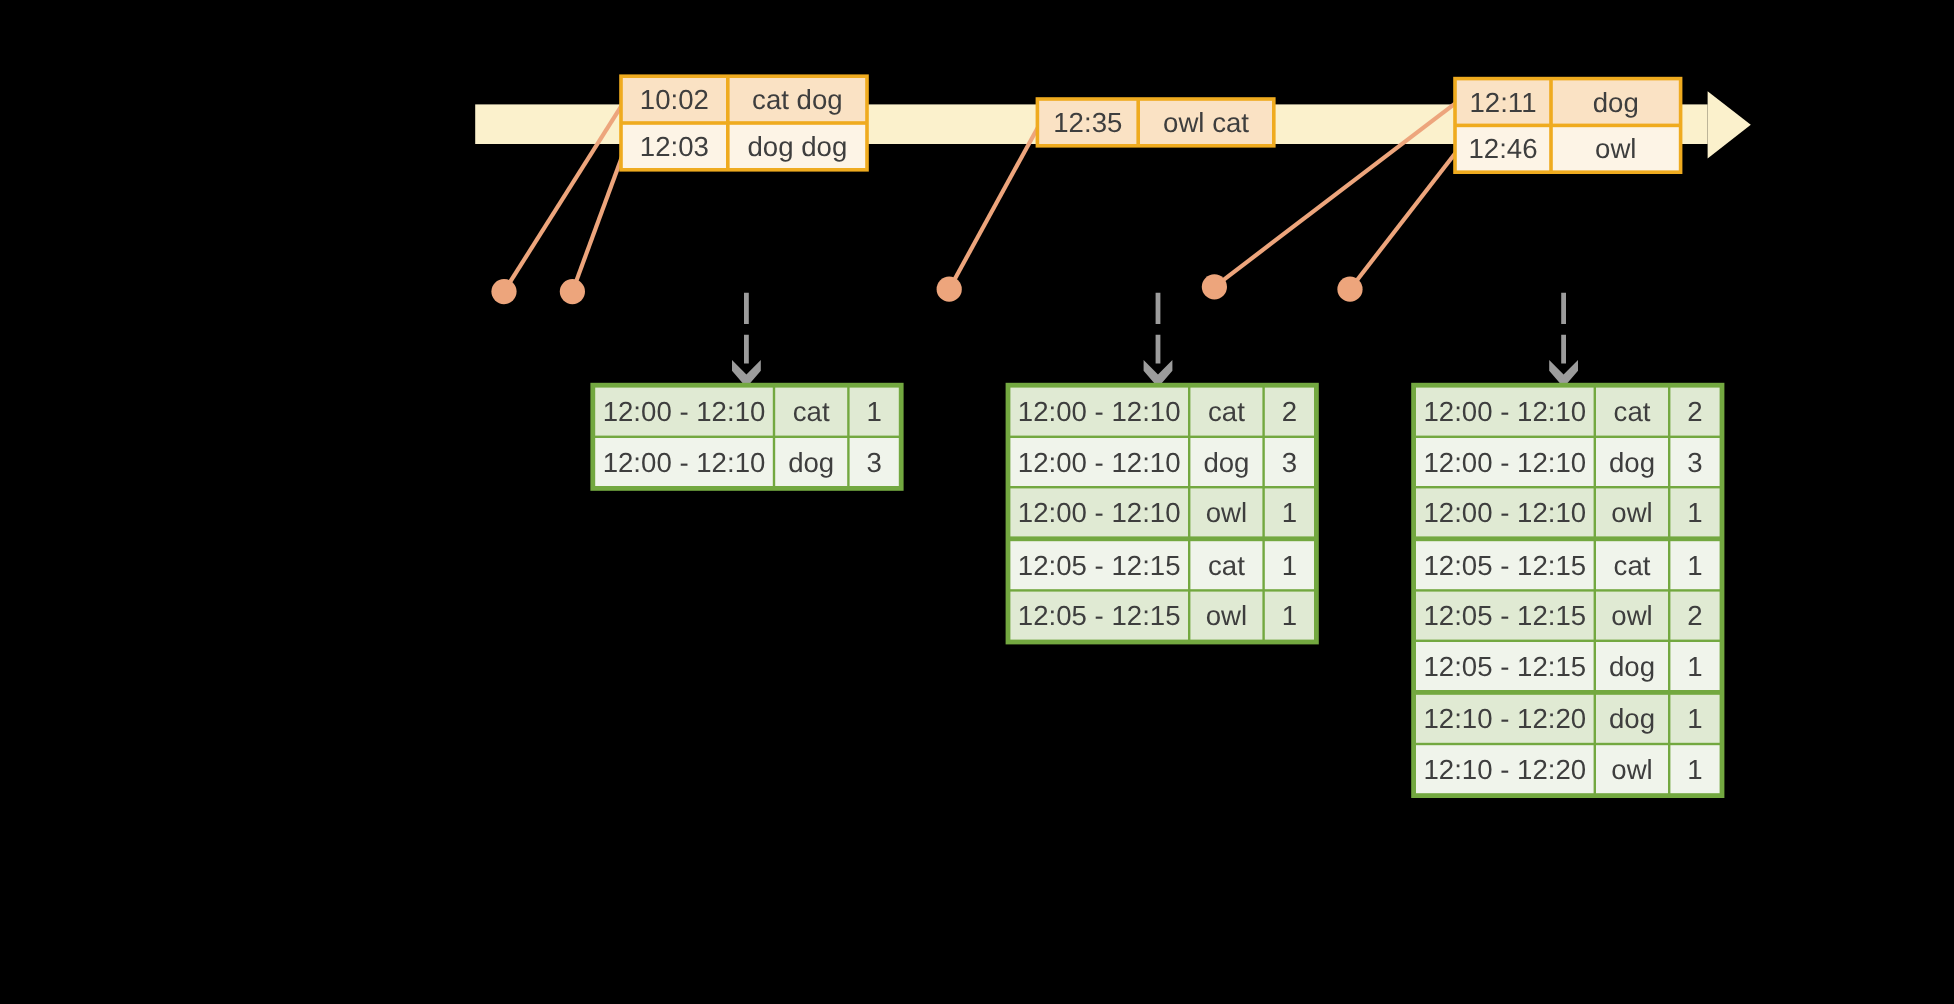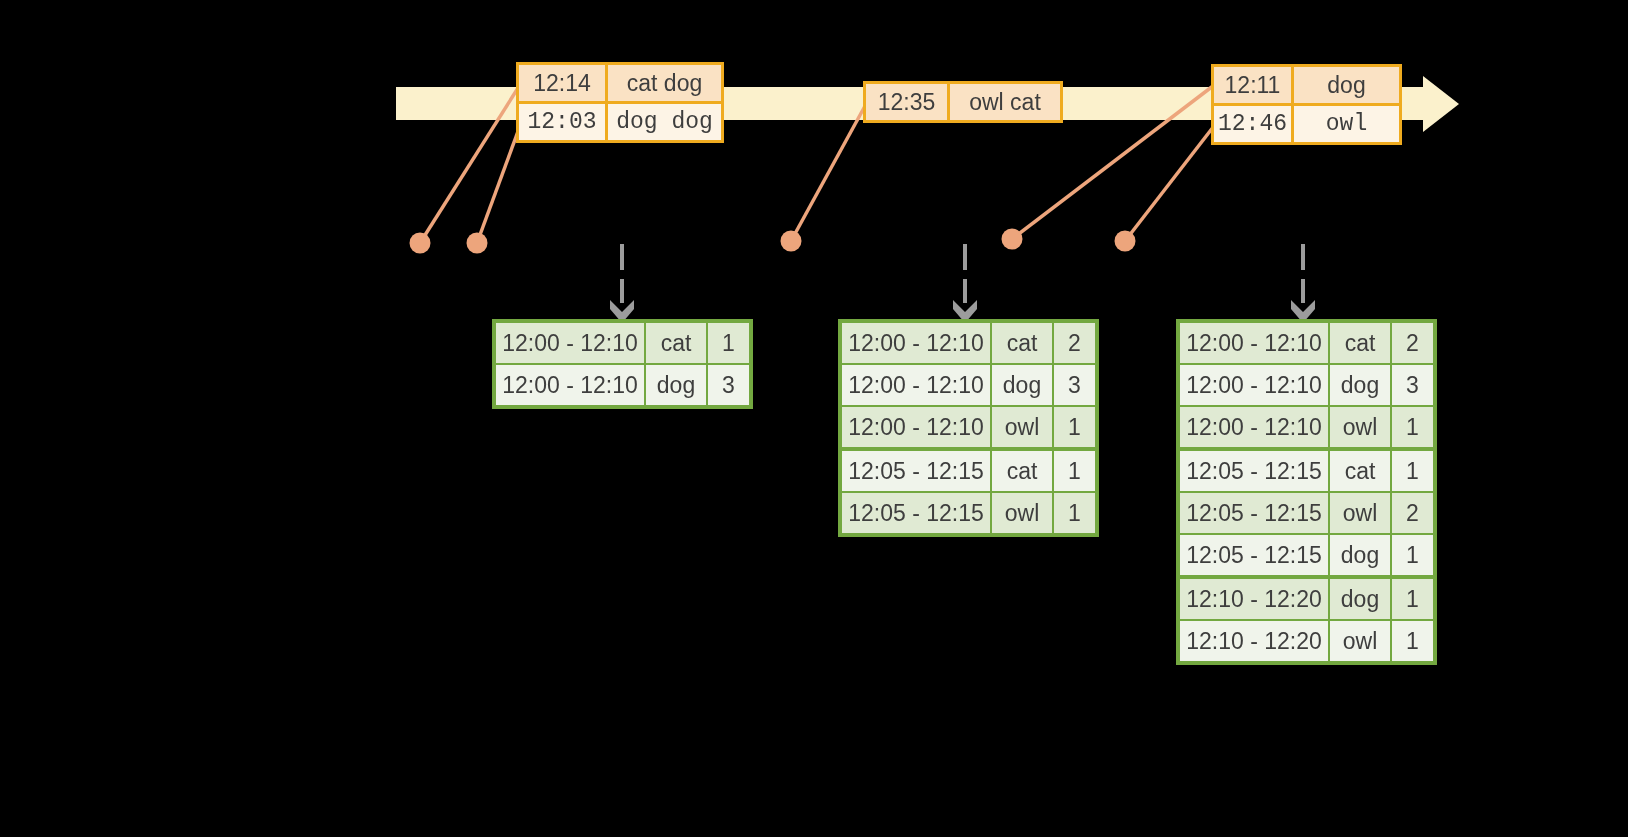--- a/index.html
+++ b/index.html
@@ -24,21 +24,21 @@
     position:absolute;z-index:2;
     background:var(--event-border,#EFAB1F);
     padding:3px;display:flex;flex-direction:column;row-gap:3px;
   }
   .evt-row{display:grid;column-gap:3px;}
   .evt-row .cell{
     height:36px;display:flex;align-items:center;justify-content:center;
     background:var(--event-row-alt1,#FAE2C4);
     color:var(--text,#3E3E3E);font-size:23px;
   }
-  .evt-row.alt .cell{background:var(--event-row-alt2,#FDF4E6);font-family:Liberation Mono, monospace;}
+  .evt-row.alt .cell{background:var(--event-row-alt2,#FDF4E6);}
   #evt0{left:516px;top:62px;}
   #evt0 .evt-row{grid-template-columns:86px 113px;}
   #evt1{left:863px;top:81px;}
   #evt1 .evt-row{grid-template-columns:81px 110px;}
   #evt2{left:1211px;top:64px;}
   #evt2 .evt-row{grid-template-columns:77px 105px;}
 
   
   .res-table{
     position:absolute;z-index:2;
@@ -89,21 +89,21 @@
       <polygon class="trig-head" points="953,300 965,312 977,300 977,309 965,323 953,309"></polygon>
     </g>
     <g>
       <line class="trig-line" x1="1303" y1="244" x2="1303" y2="303" stroke-dasharray="26 9"></line>
       <polygon class="trig-head" points="1291,300 1303,312 1315,300 1315,309 1303,323 1291,309"></polygon>
     </g>
   </svg>
 
   <div class="evt-table" id="evt0">
       <div class="evt-row">
-        <div class="cell">12:14</div>
+        <div class="cell">10:02</div>
         <div class="cell">cat dog</div>
       </div>
       <div class="evt-row alt">
         <div class="cell">12:03</div>
         <div class="cell">dog dog</div>
       </div>
     </div>
   <div class="evt-table" id="evt1">
       <div class="evt-row">
         <div class="cell">12:35</div>

